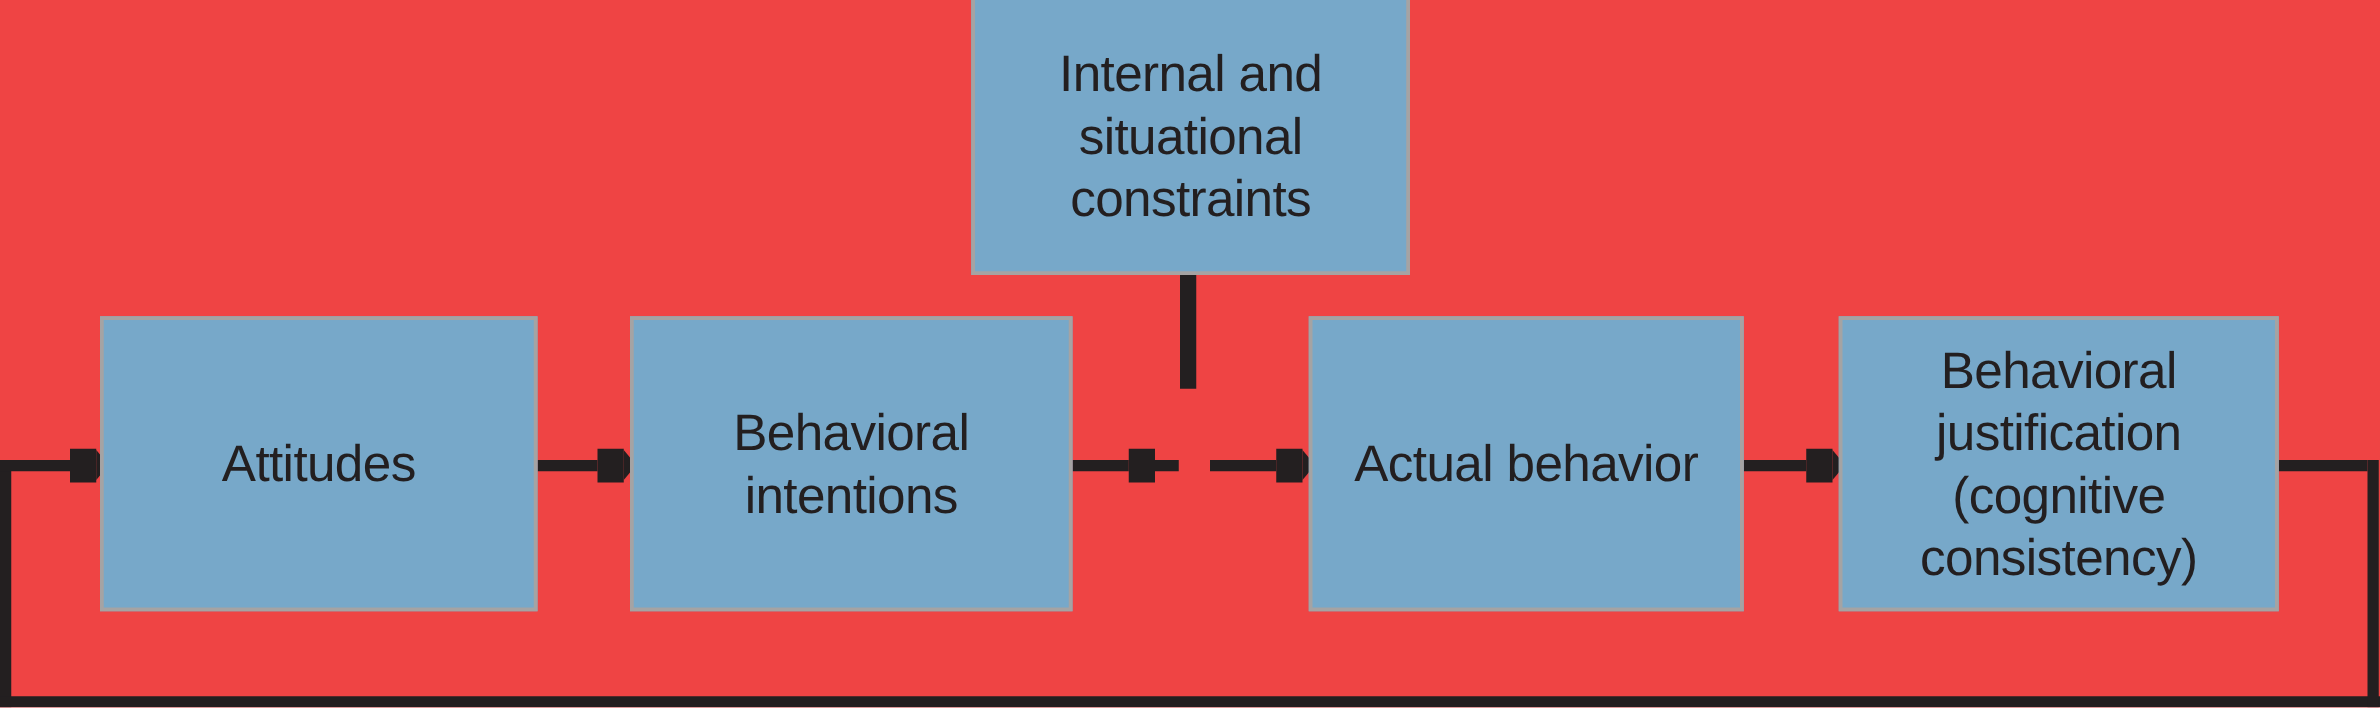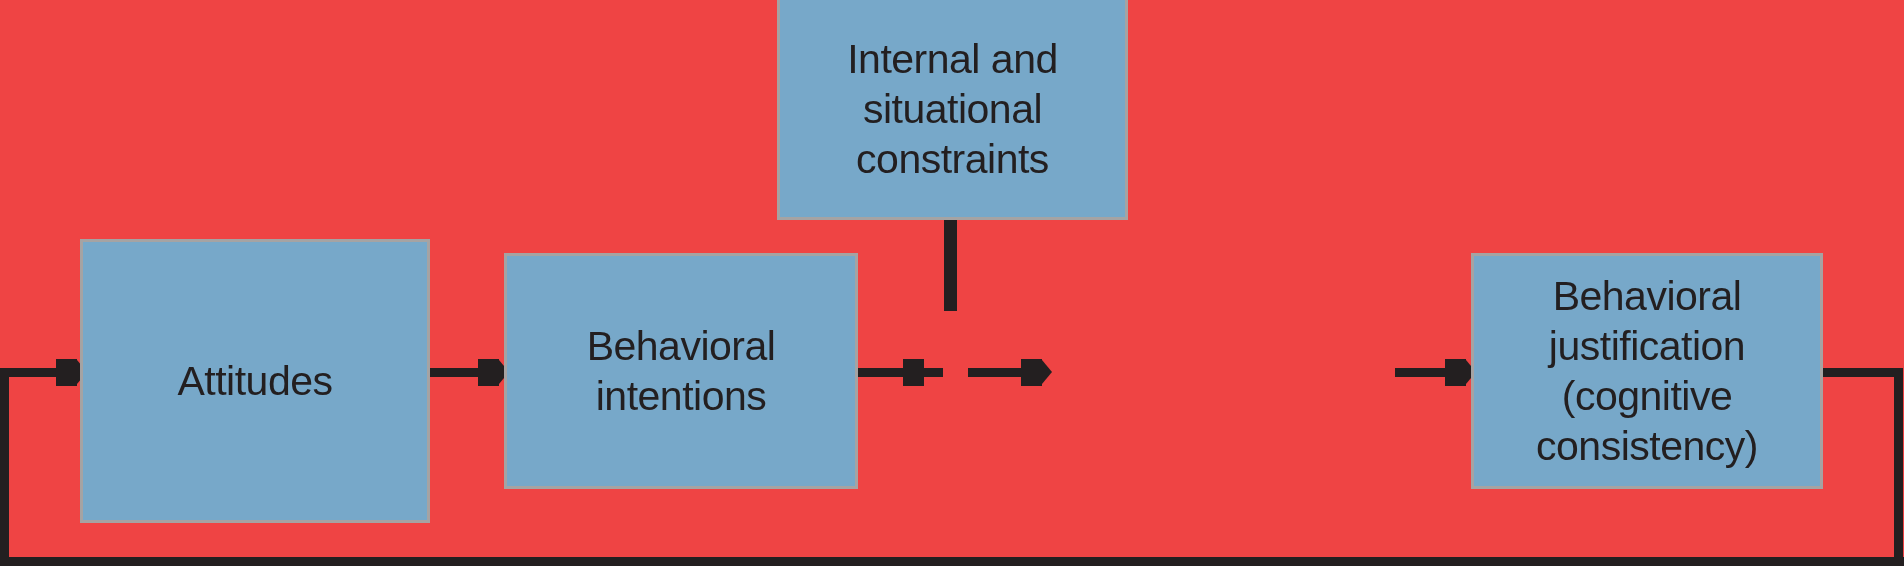--- a/index.html
+++ b/index.html
@@ -26,21 +26,21 @@
     justify-content: center;
     text-align: center;
     color: #231f20;
     font-size: 41px;
     line-height: 50px;
     letter-spacing: -0.5px;
     white-space: pre-line;
     z-index: 2;
   }
   #node-constraints            { left: 777px;  top: -3px;   width: 351px; height: 223px; }
-  #node-attitudes              { left: 80px;   top: 239px;  width: 350px; height: 284px; }
+  #node-attitudes              { left: 80px;   top: 253px;  width: 350px; height: 236px; }
   #node-behavioral-intentions  { left: 504px;  top: 253px;  width: 354px; height: 236px; }
   #node-actual-behavior        { left: 1047px; top: 253px;  width: 348px; height: 236px; }
   #node-behavioral-justification { left: 1471px; top: 253px; width: 352px; height: 236px; }
   
   .hline, .vline, .sq {
     position: absolute;
     background: #231f20;
     z-index: 1;
   }
   .tip {
@@ -113,19 +113,20 @@
 
   <div class="node" id="node-constraints">Internal and
 situational
 constraints</div>
 
   <div class="node" id="node-attitudes">Attitudes</div>
 
   <div class="node" id="node-behavioral-intentions">Behavioral
 intentions</div>
 
+  <div class="node" id="node-actual-behavior">Actual behavior</div>
 
   <div class="node" id="node-behavioral-justification">Behavioral
 justification
 (cognitive
 consistency)</div>
 
 </div>
 
 </body></html>

